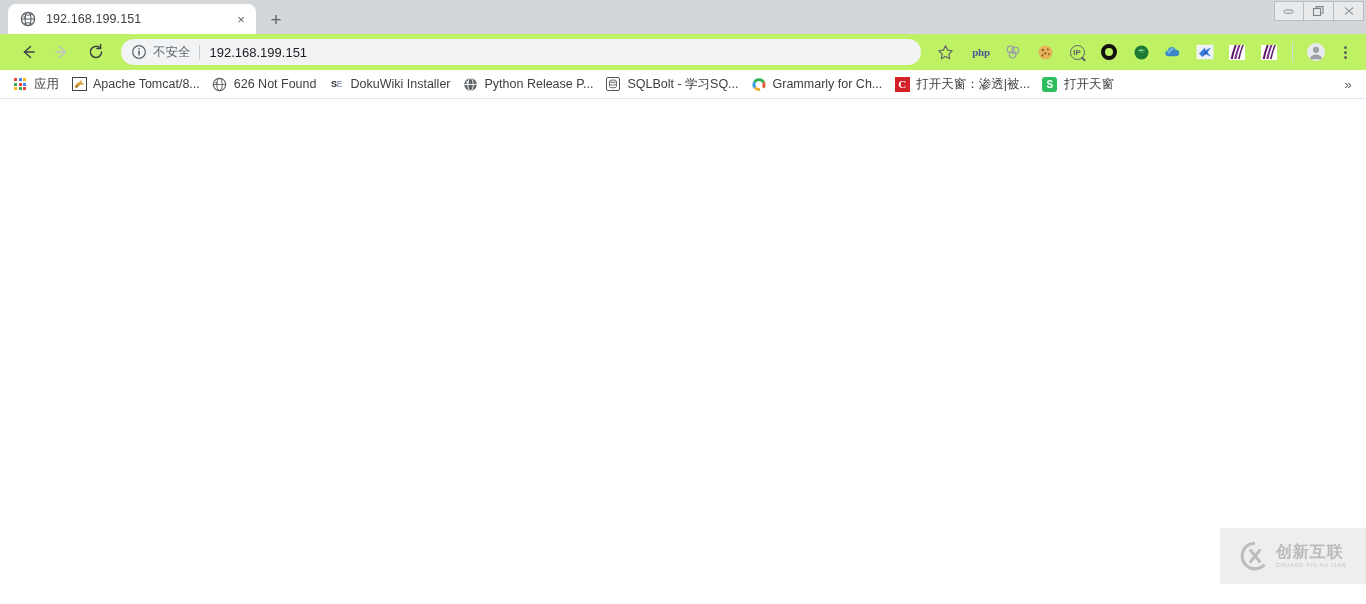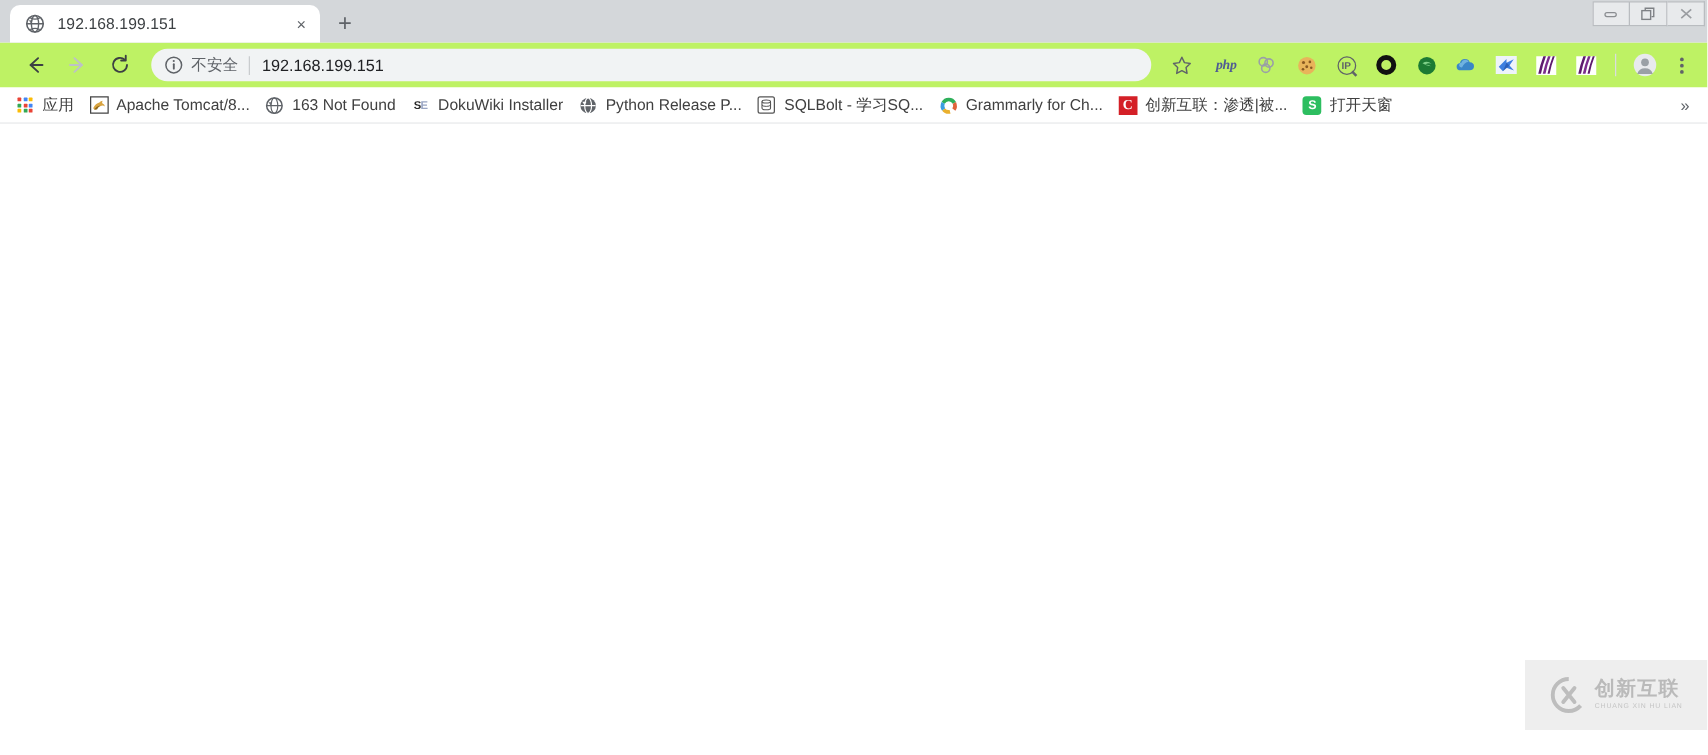--- a/index.html
+++ b/index.html
@@ -212,21 +212,20 @@
     width: 3px;
     height: 3px;
     border-radius: 50%;
     background: #5f6368;
     margin: 1px 0;
   }
 
   
   .ext-php {
     font-family: "Liberation Serif", serif;
-    font-style: italic;
     font-size: 11px;
     color: #4f5b93;
     font-weight: bold;
     letter-spacing: -0.3px;
   }
   .ext-ip {
     font-size: 8px;
     font-weight: bold;
     color: #5f6368;
     border: 1.6px solid #5f6368;
@@ -618,21 +617,21 @@
 
     <div class="bm">
       <span class="bm-ico">
         <svg width="15" height="15" viewBox="0 0 16 16">
           <circle cx="8" cy="8" r="6.6" fill="none" stroke="#5f6368" stroke-width="1.3"></circle>
           <ellipse cx="8" cy="8" rx="2.9" ry="6.6" fill="none" stroke="#5f6368" stroke-width="1"></ellipse>
           <line x1="1.6" y1="8" x2="14.4" y2="8" stroke="#5f6368" stroke-width="1"></line>
           <path d="M3 5.2 L 6.2 5.2 L 5 8 Z" fill="#5f6368" opacity="0.85"></path>
         </svg>
       </span>
-      <span class="bm-label">163 Not Found</span>
+      <span class="bm-label">626 Not Found</span>
     </div>
 
     <div class="bm">
       <span class="bm-ico">
         <span class="fav-se">
             <span style="color:#2b2b2b">S</span>
             <span style="color:#9aa6c4">E</span>
           </span>
       </span>
       <span class="bm-label">DokuWiki Installer</span>
@@ -672,21 +671,21 @@
           <path d="M2.7 11.6 l2.4 -1.8 q1.3 1.6 3.6 1.2 l0.7 2.9 q-4.3 0.8 -6.7 -2.3 Z" fill="#eab02e"></path>
         </svg>
       </span>
       <span class="bm-label">Grammarly for Ch...</span>
     </div>
 
     <div class="bm">
       <span class="bm-ico">
         <span class="fav-c">C</span>
       </span>
-      <span class="bm-label">创新互联：渗透|被...</span>
+      <span class="bm-label">打开天窗：渗透|被...</span>
     </div>
 
     <div class="bm">
       <span class="bm-ico">
         <span class="fav-s">S</span>
       </span>
       <span class="bm-label">打开天窗</span>
     </div>
 
     <div class="bm-overflow">»</div>

